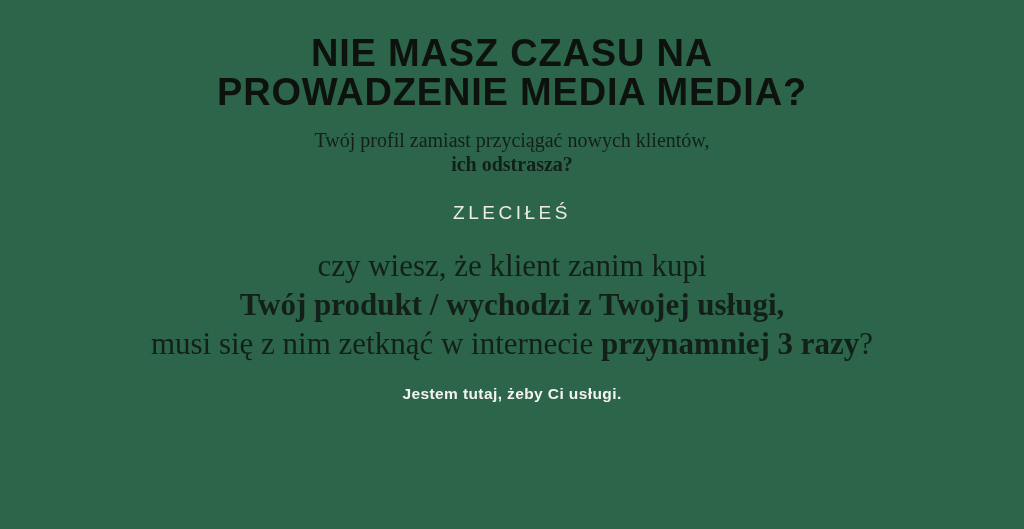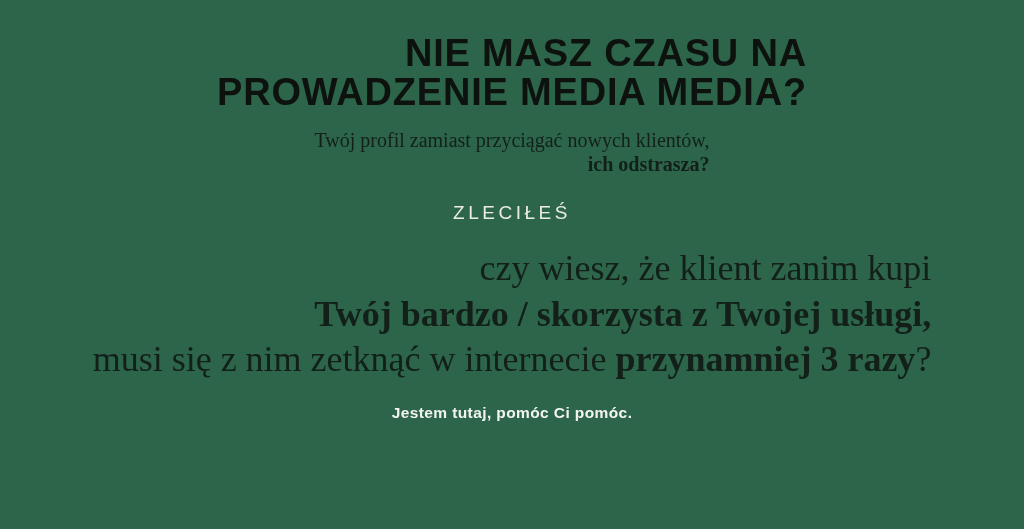--- a/index.html
+++ b/index.html
@@ -12,21 +12,21 @@
   *{ margin:0; padding:0; box-sizing:border-box; }
   html,body{ width:1024px; height:529px; }
   body{
     background: var(--bg);
     font-family: "Liberation Sans", sans-serif;
     overflow: hidden;
   }
   .canvas{
     width:1024px; height:411px;
     display:flex; flex-direction:column; align-items:center;
-    text-align:right;
+    text-align:center;
   }
   
   .headline{
     margin-top:34px;
     color: var(--ink);
     font-family: "Liberation Sans", sans-serif;
     font-weight: 800;
     font-size: 38px;
     line-height: 1.02;
     letter-spacing: 0.8px;
@@ -54,21 +54,21 @@
     margin-top:8px;
     font-size: 17.5px;
     line-height: 1.22;
     font-weight: 400;
   }
   
   .argument{
     margin-top:22px;
     color: var(--ink-soft);
     font-family: "Liberation Serif", serif;
-    font-size: 36px;
+    font-size: 31px;
     line-height: 1.26;
   }
   .argument .bold{ font-weight: bold; }
   
   .footer-note{
     margin-top:22px;
     color: var(--paper-bright);
     font-weight: bold;
     font-size: 15.5px;
     letter-spacing: 0.4px;
@@ -88,21 +88,21 @@
     <div>Twój profil zamiast przyciągać nowych klientów,</div>
     <div class="line-bold">ich odstrasza?</div>
   </div>
 
   <div class="delegated">
     <div class="delegated-title">ZLECIŁEŚ</div>
   </div>
 
   <div class="argument">
     <div>czy wiesz, że klient zanim kupi</div>
-    <div class="bold">Twój bardzo / skorzysta z Twojej usługi,</div>
+    <div class="bold">Twój produkt / wychodzi z Twojej usługi,</div>
     <div>
       <span>musi się z nim zetknąć w internecie </span><span class="bold">przynamniej 3 razy</span><span>?</span>
     </div>
   </div>
 
-  <div class="footer-note">Jestem tutaj, pomóc Ci pomóc.</div>
+  <div class="footer-note">Jestem tutaj, żeby Ci usługi.</div>
 
 </div>
 
 </body></html>

